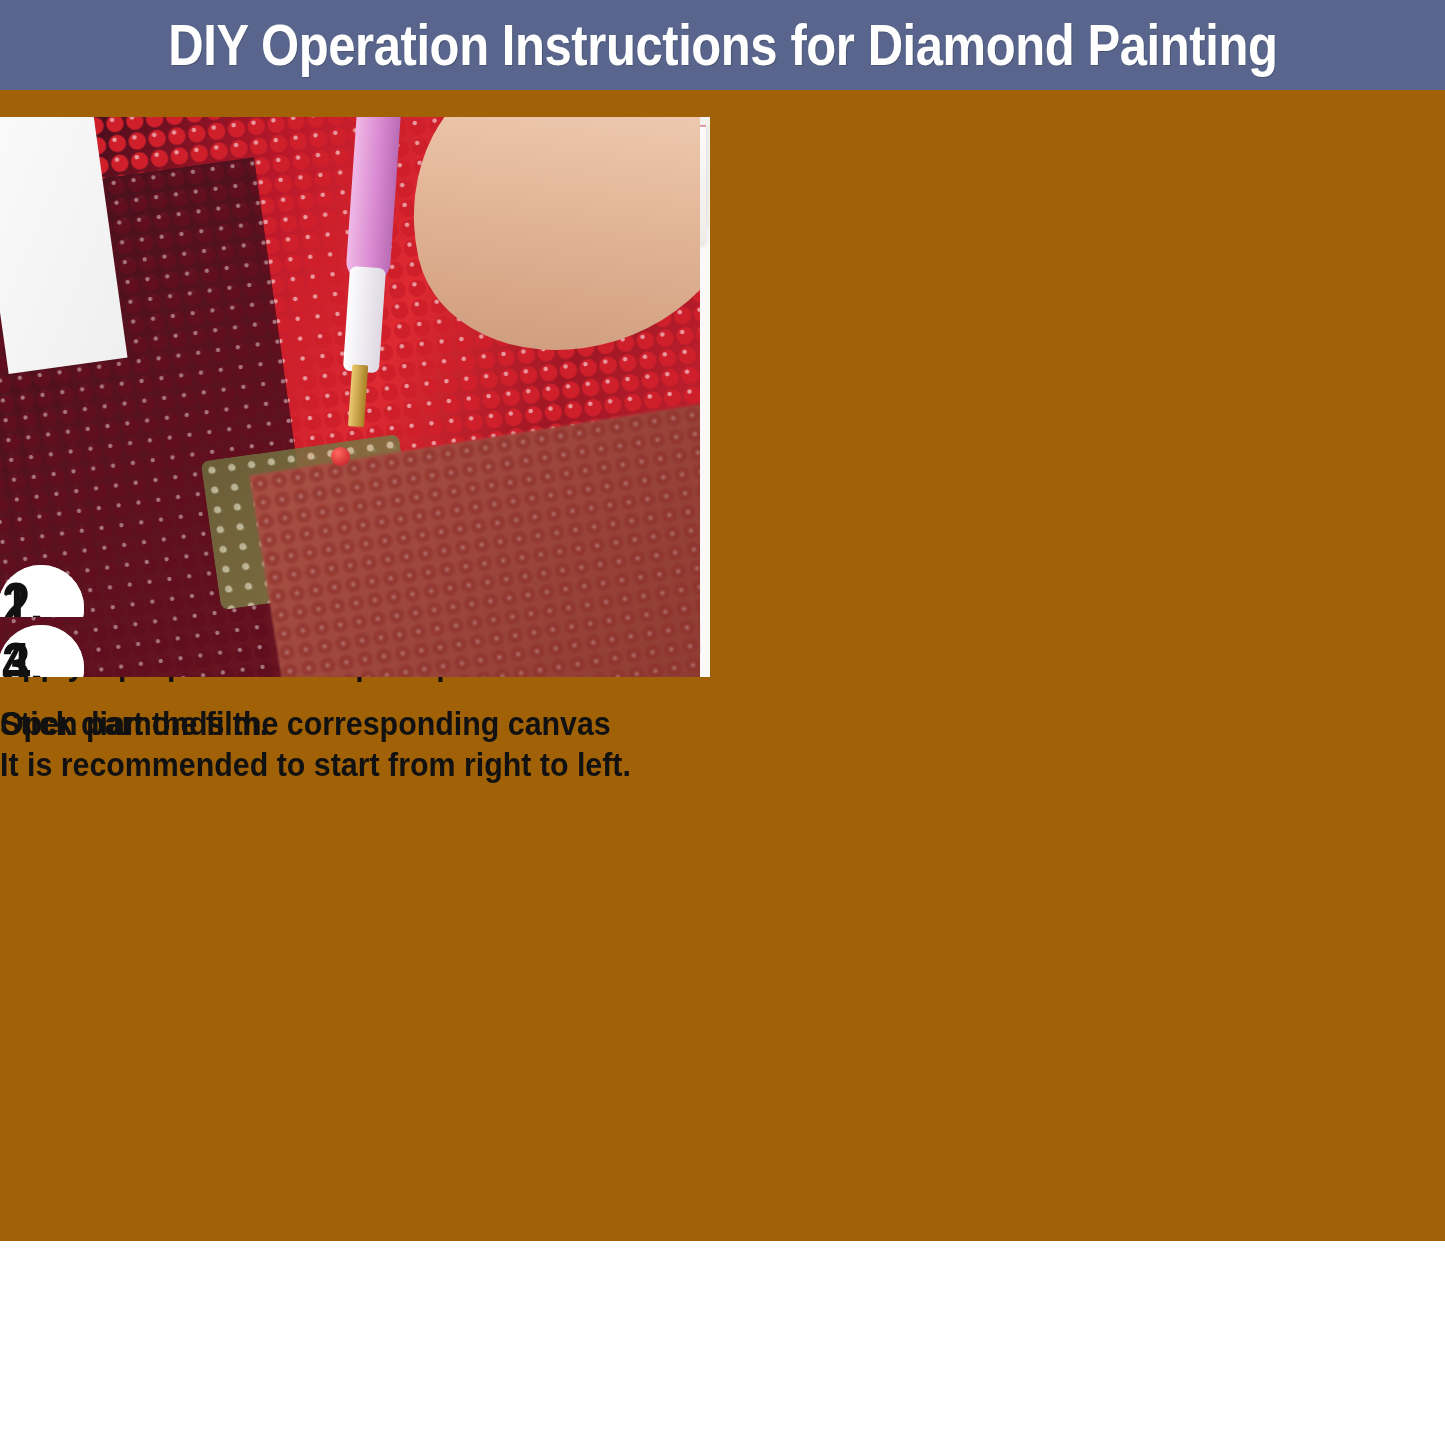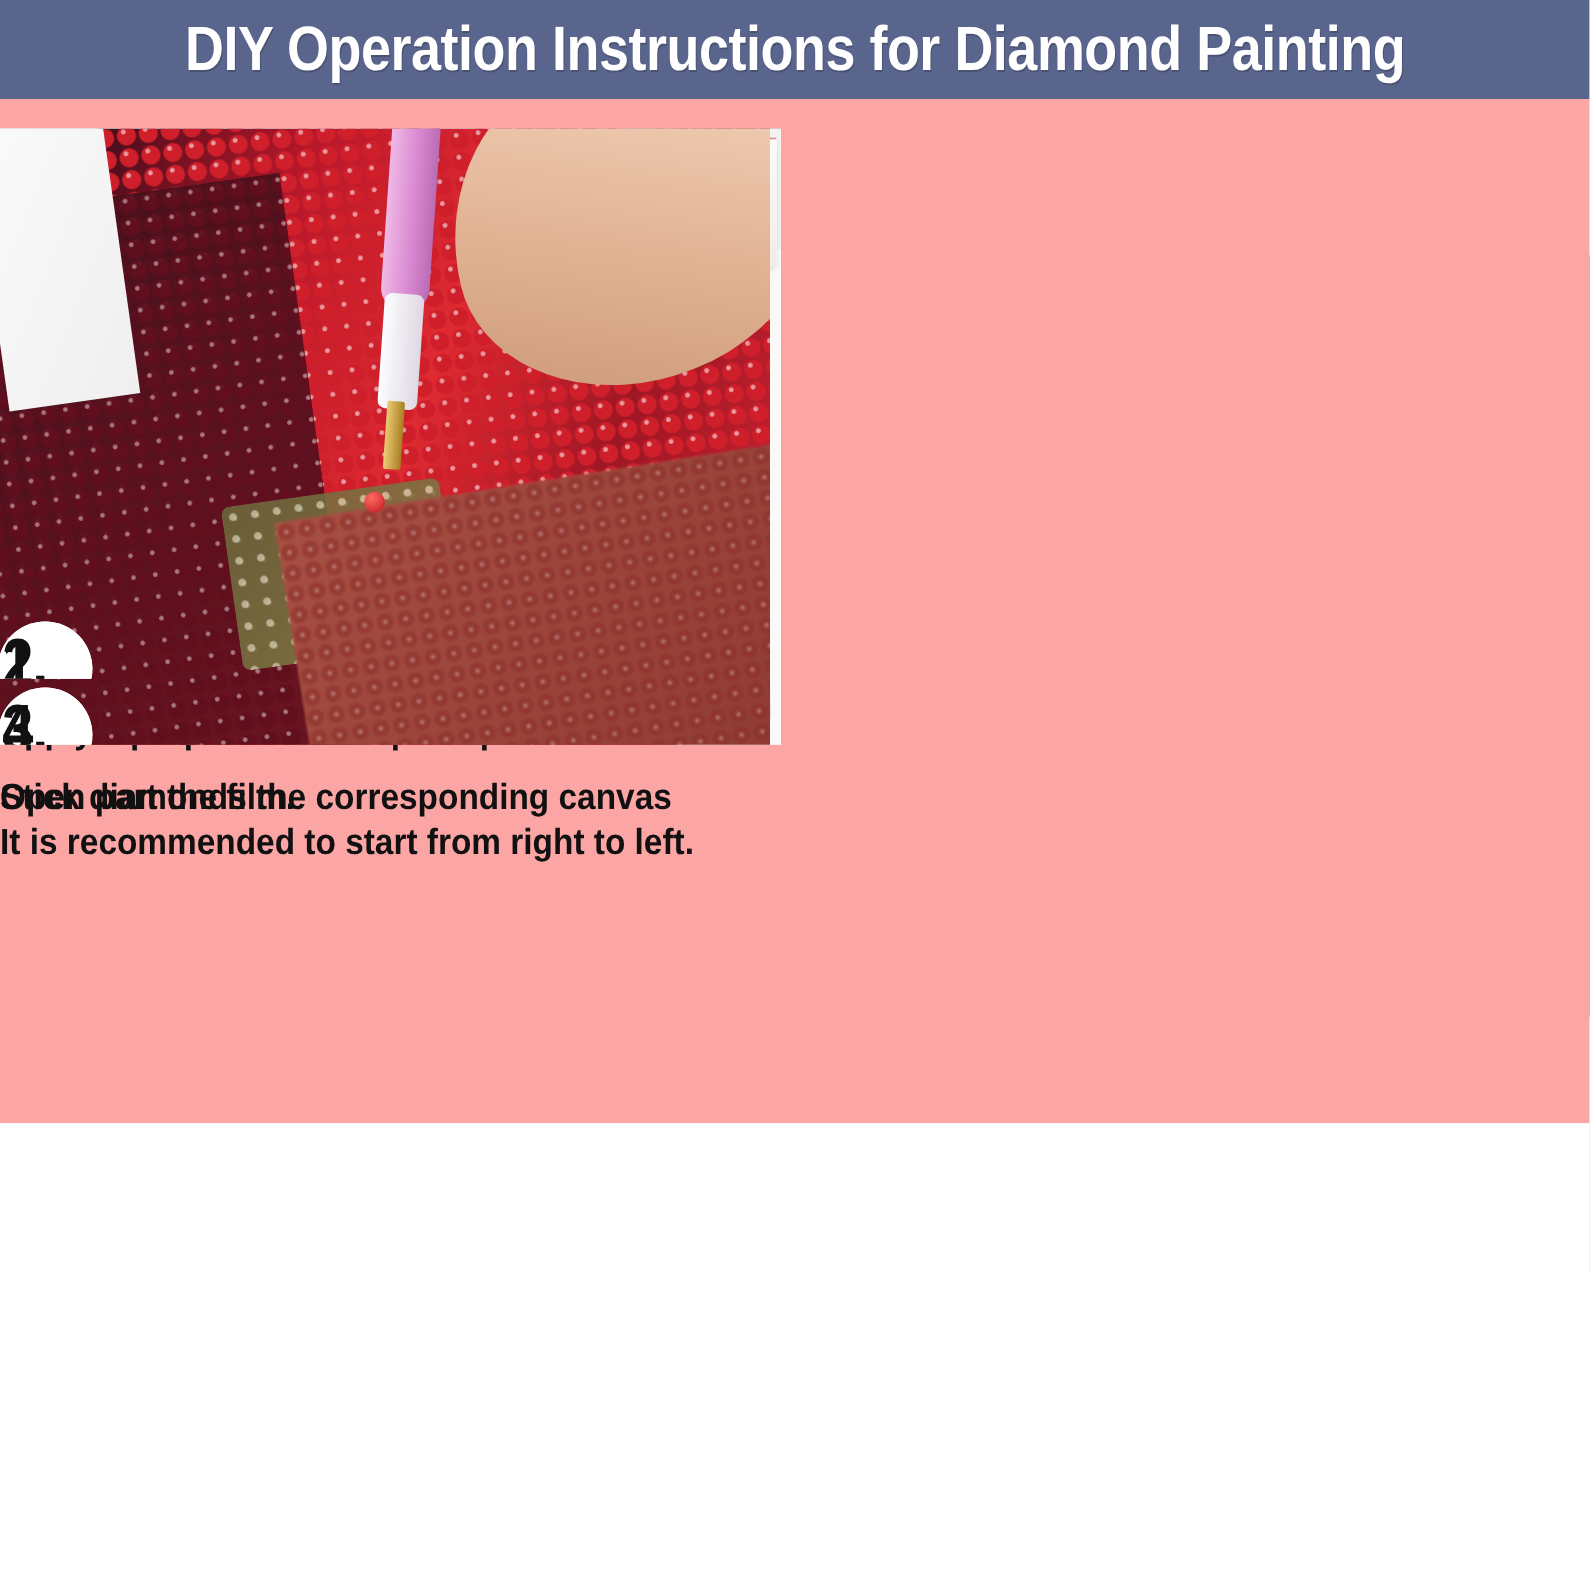--- a/index.html
+++ b/index.html
@@ -1,21 +1,21 @@
 <!DOCTYPE html>
 <html><head>
 <meta charset="utf-8">
 <style>
   html,body{margin:0;padding:0;background:#ffffff;}
   body{
     width:1445px;height:1441px;
     font-family:"Liberation Sans","DejaVu Sans",sans-serif;
     overflow:hidden;
   }
-  .sheet{position:relative;width:1445px;height:1021px;background:#fca5a5;}
+  .sheet{position:relative;width:1445px;height:1241px;background:#a16207;}
 
   
   .banner{
     position:absolute;left:0;top:0;width:1445px;height:90px;
     background:#59658c;
     display:flex;align-items:center;justify-content:center;
   }
   .banner-title{
     color:#ffffff;
     font-size:57px;

